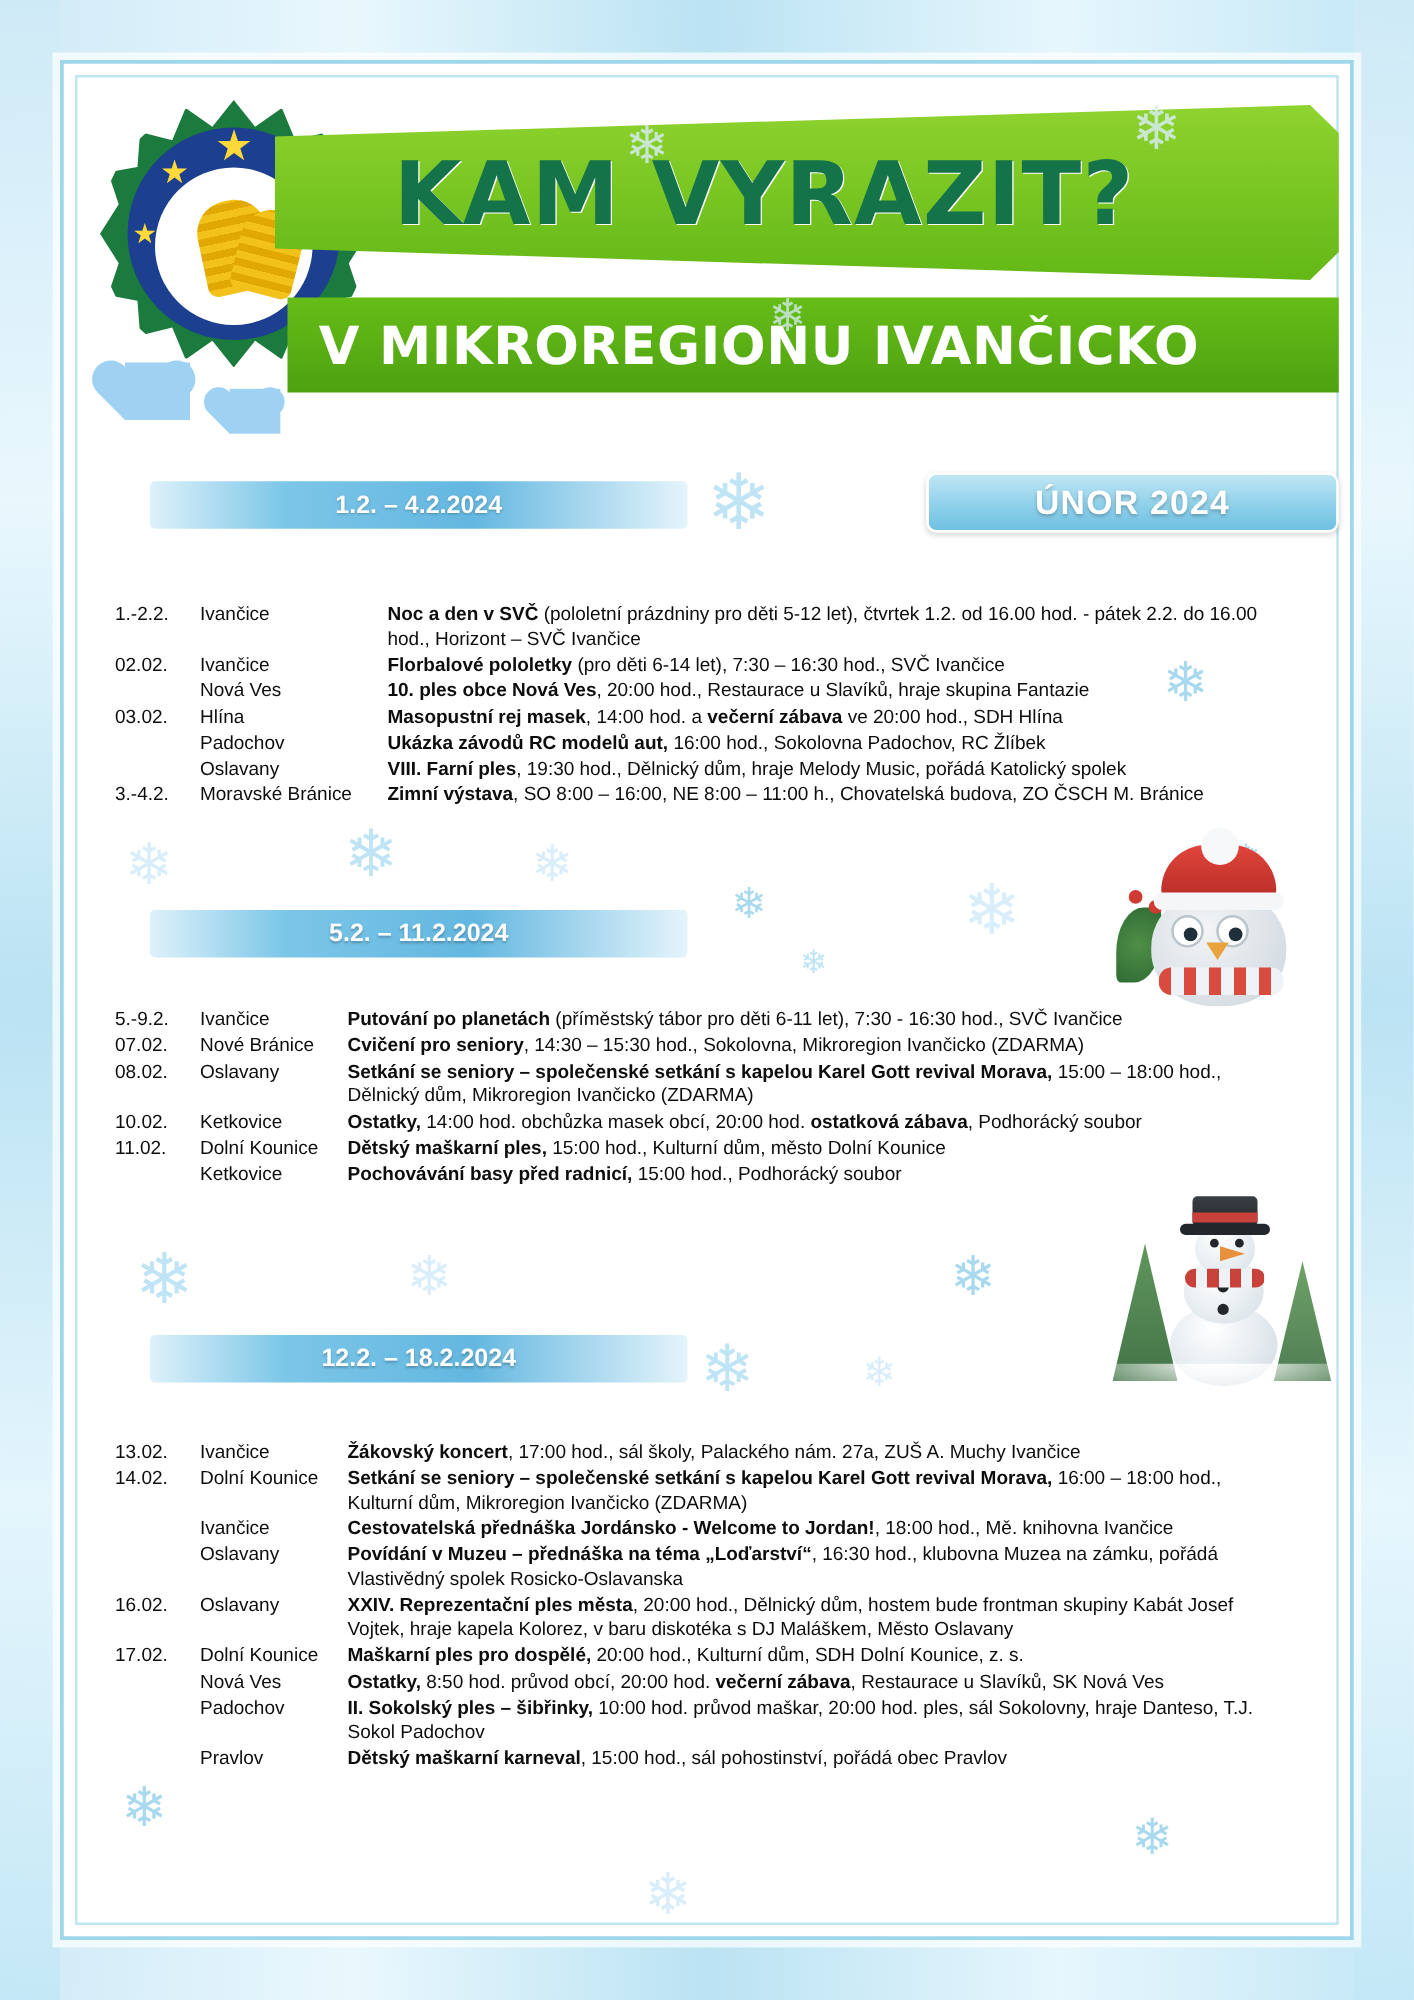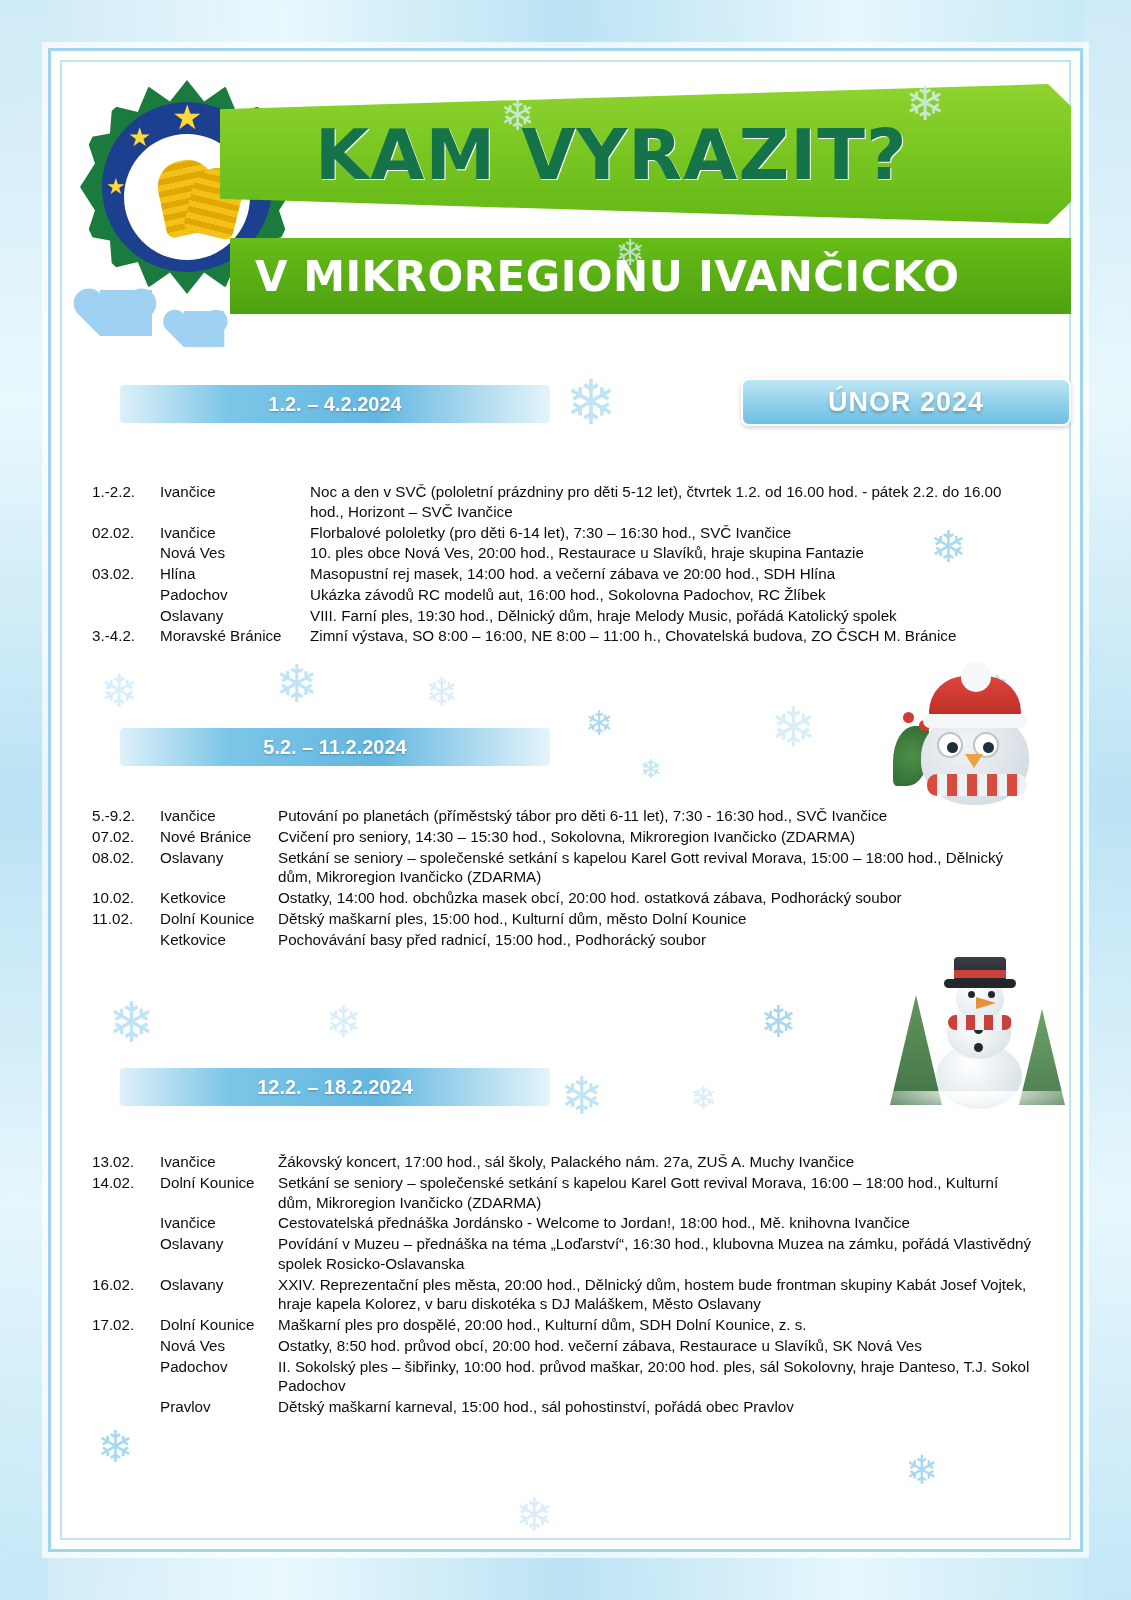--- a/index.html
+++ b/index.html
@@ -133,21 +133,21 @@
   table.events td{
     vertical-align:top;
     font-size:15.2px;
     line-height:1.30;
     color:#0d0d0d;
     padding:0 0 1px 0;
   }
   td.date{ width:68px; white-space:nowrap; }
   td.place{ width:118px; white-space:nowrap; padding-right:6px;}
   td.desc{ }
-  b{ font-weight:normal; }
+  b{ font-weight:bold; }
 
   
   .sf{ position:absolute; color:#bfe4f5; line-height:1; user-select:none; }
   .sf.d{ color:#d9eefa; }
   .sf.e{ color:#a9d9ef; }
 
   
   .owl{
     position:absolute; right:68px; top:670px; width:170px; height:140px;
   }

